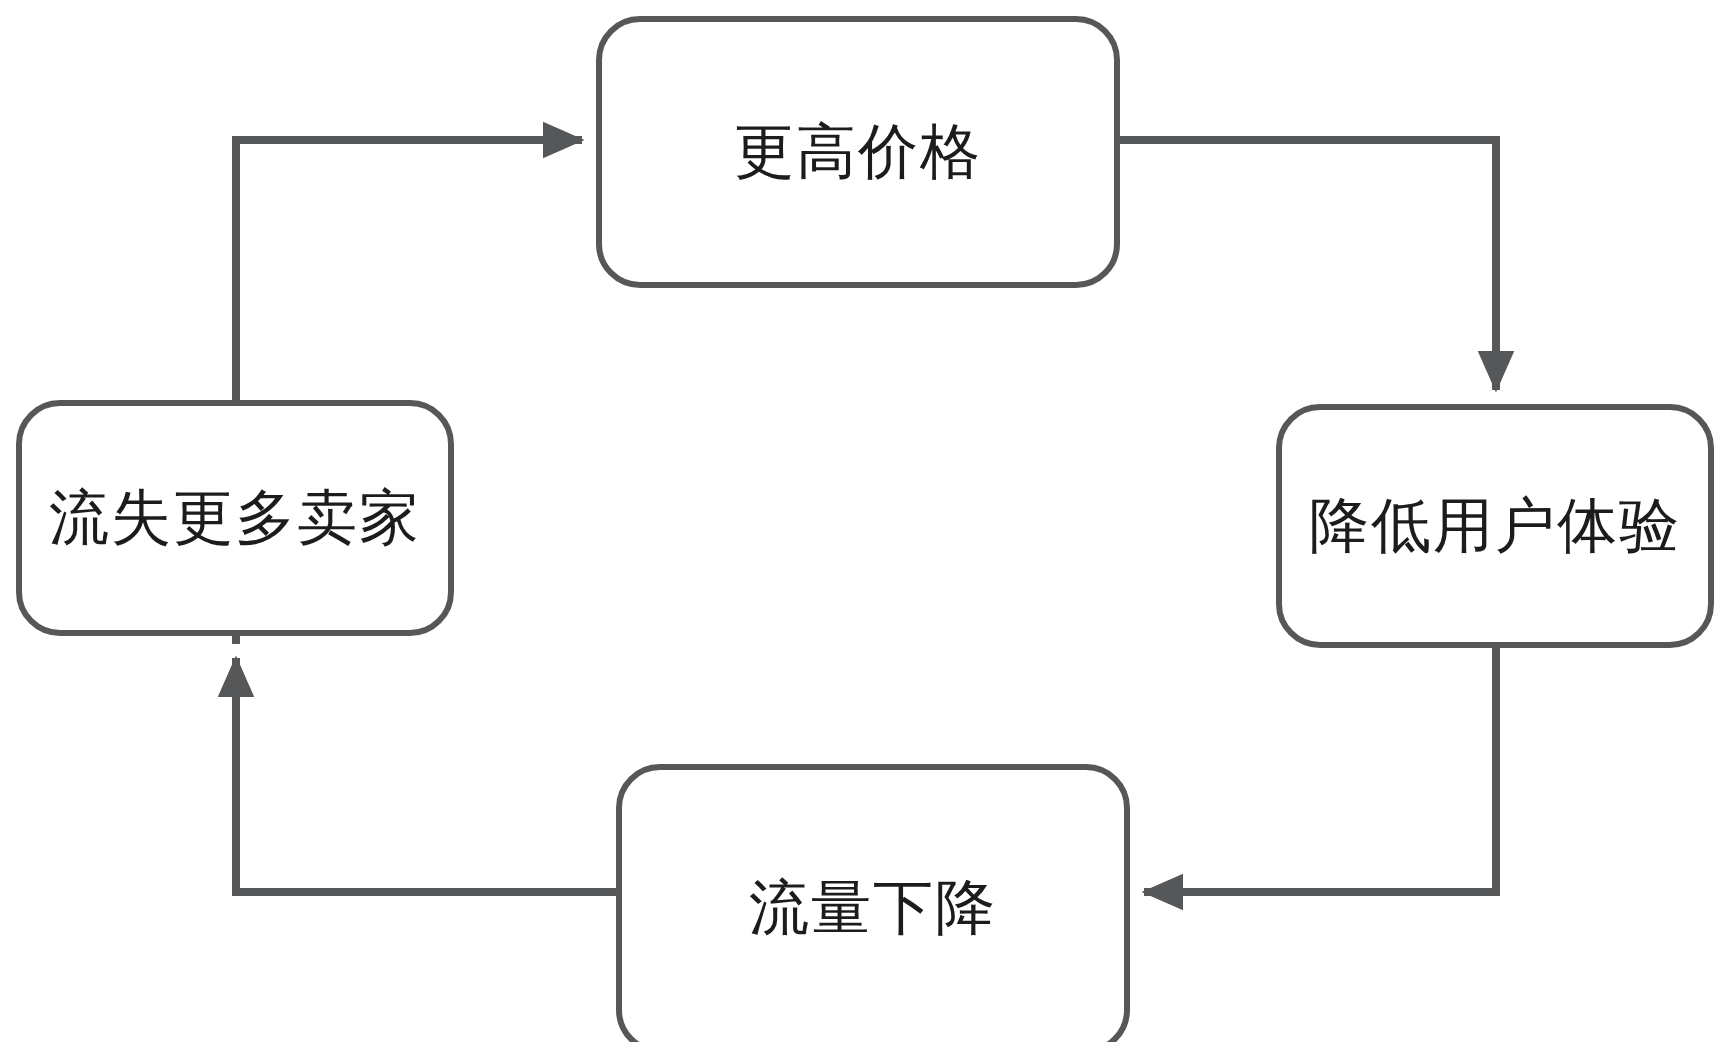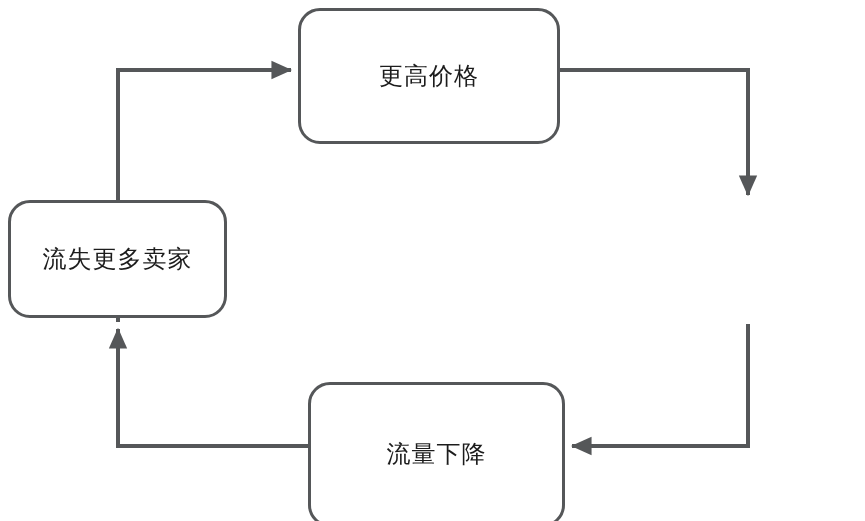--- a/index.html
+++ b/index.html
@@ -30,21 +30,21 @@
     box-sizing: border-box;
     background: #ffffff;
     border: 3px solid #555759;
     border-radius: 22px;
     display: flex;
     align-items: center;
     justify-content: center;
     z-index: 2;
   }
   .node-label {
-    font-size: 24px;
+    font-size: 30px;
     line-height: 1.1;
     color: #1c1c1c;
     letter-spacing: 1px;
     white-space: nowrap;
     font-weight: 400;
   }
   
   #node-top    { left: 298px; top: 8px;   width: 262px; height: 136px; }
   #node-right  { left: 638px; top: 202px; width: 219px; height: 122px; }
   #node-bottom { left: 308px; top: 382px; width: 257px; height: 145px; border-bottom-left-radius: 22px; border-bottom-right-radius: 22px; }
@@ -76,20 +76,23 @@
 
     <g>
       <path d="M 308 446 L 118 446 L 118 329" fill="none" stroke="#555759" stroke-width="4" stroke-linecap="butt" stroke-linejoin="miter" marker-end="url(#arrow-r)"></path>
     </g>
   </svg>
 
   <div class="node" id="node-top">
     <span class="node-label">更高价格</span>
   </div>
 
+  <div class="node" id="node-right">
+    <span class="node-label">降低用户体验</span>
+  </div>
 
   <div class="node" id="node-bottom">
     <span class="node-label">流量下降</span>
   </div>
 
   <div class="node" id="node-left">
     <span class="node-label">流失更多卖家</span>
   </div>
 
 </div>

